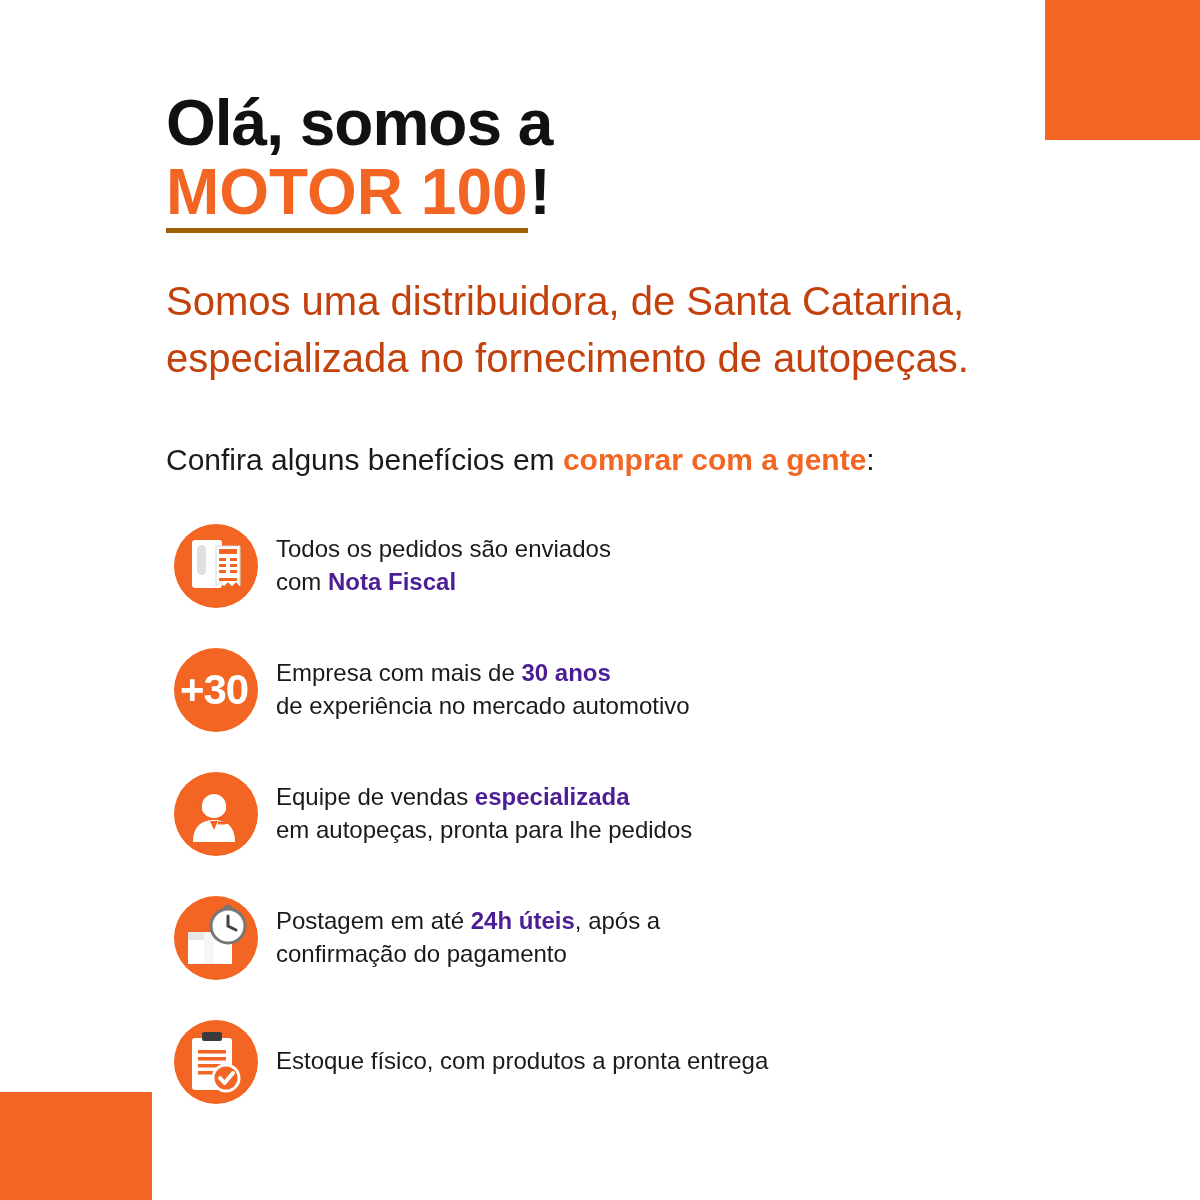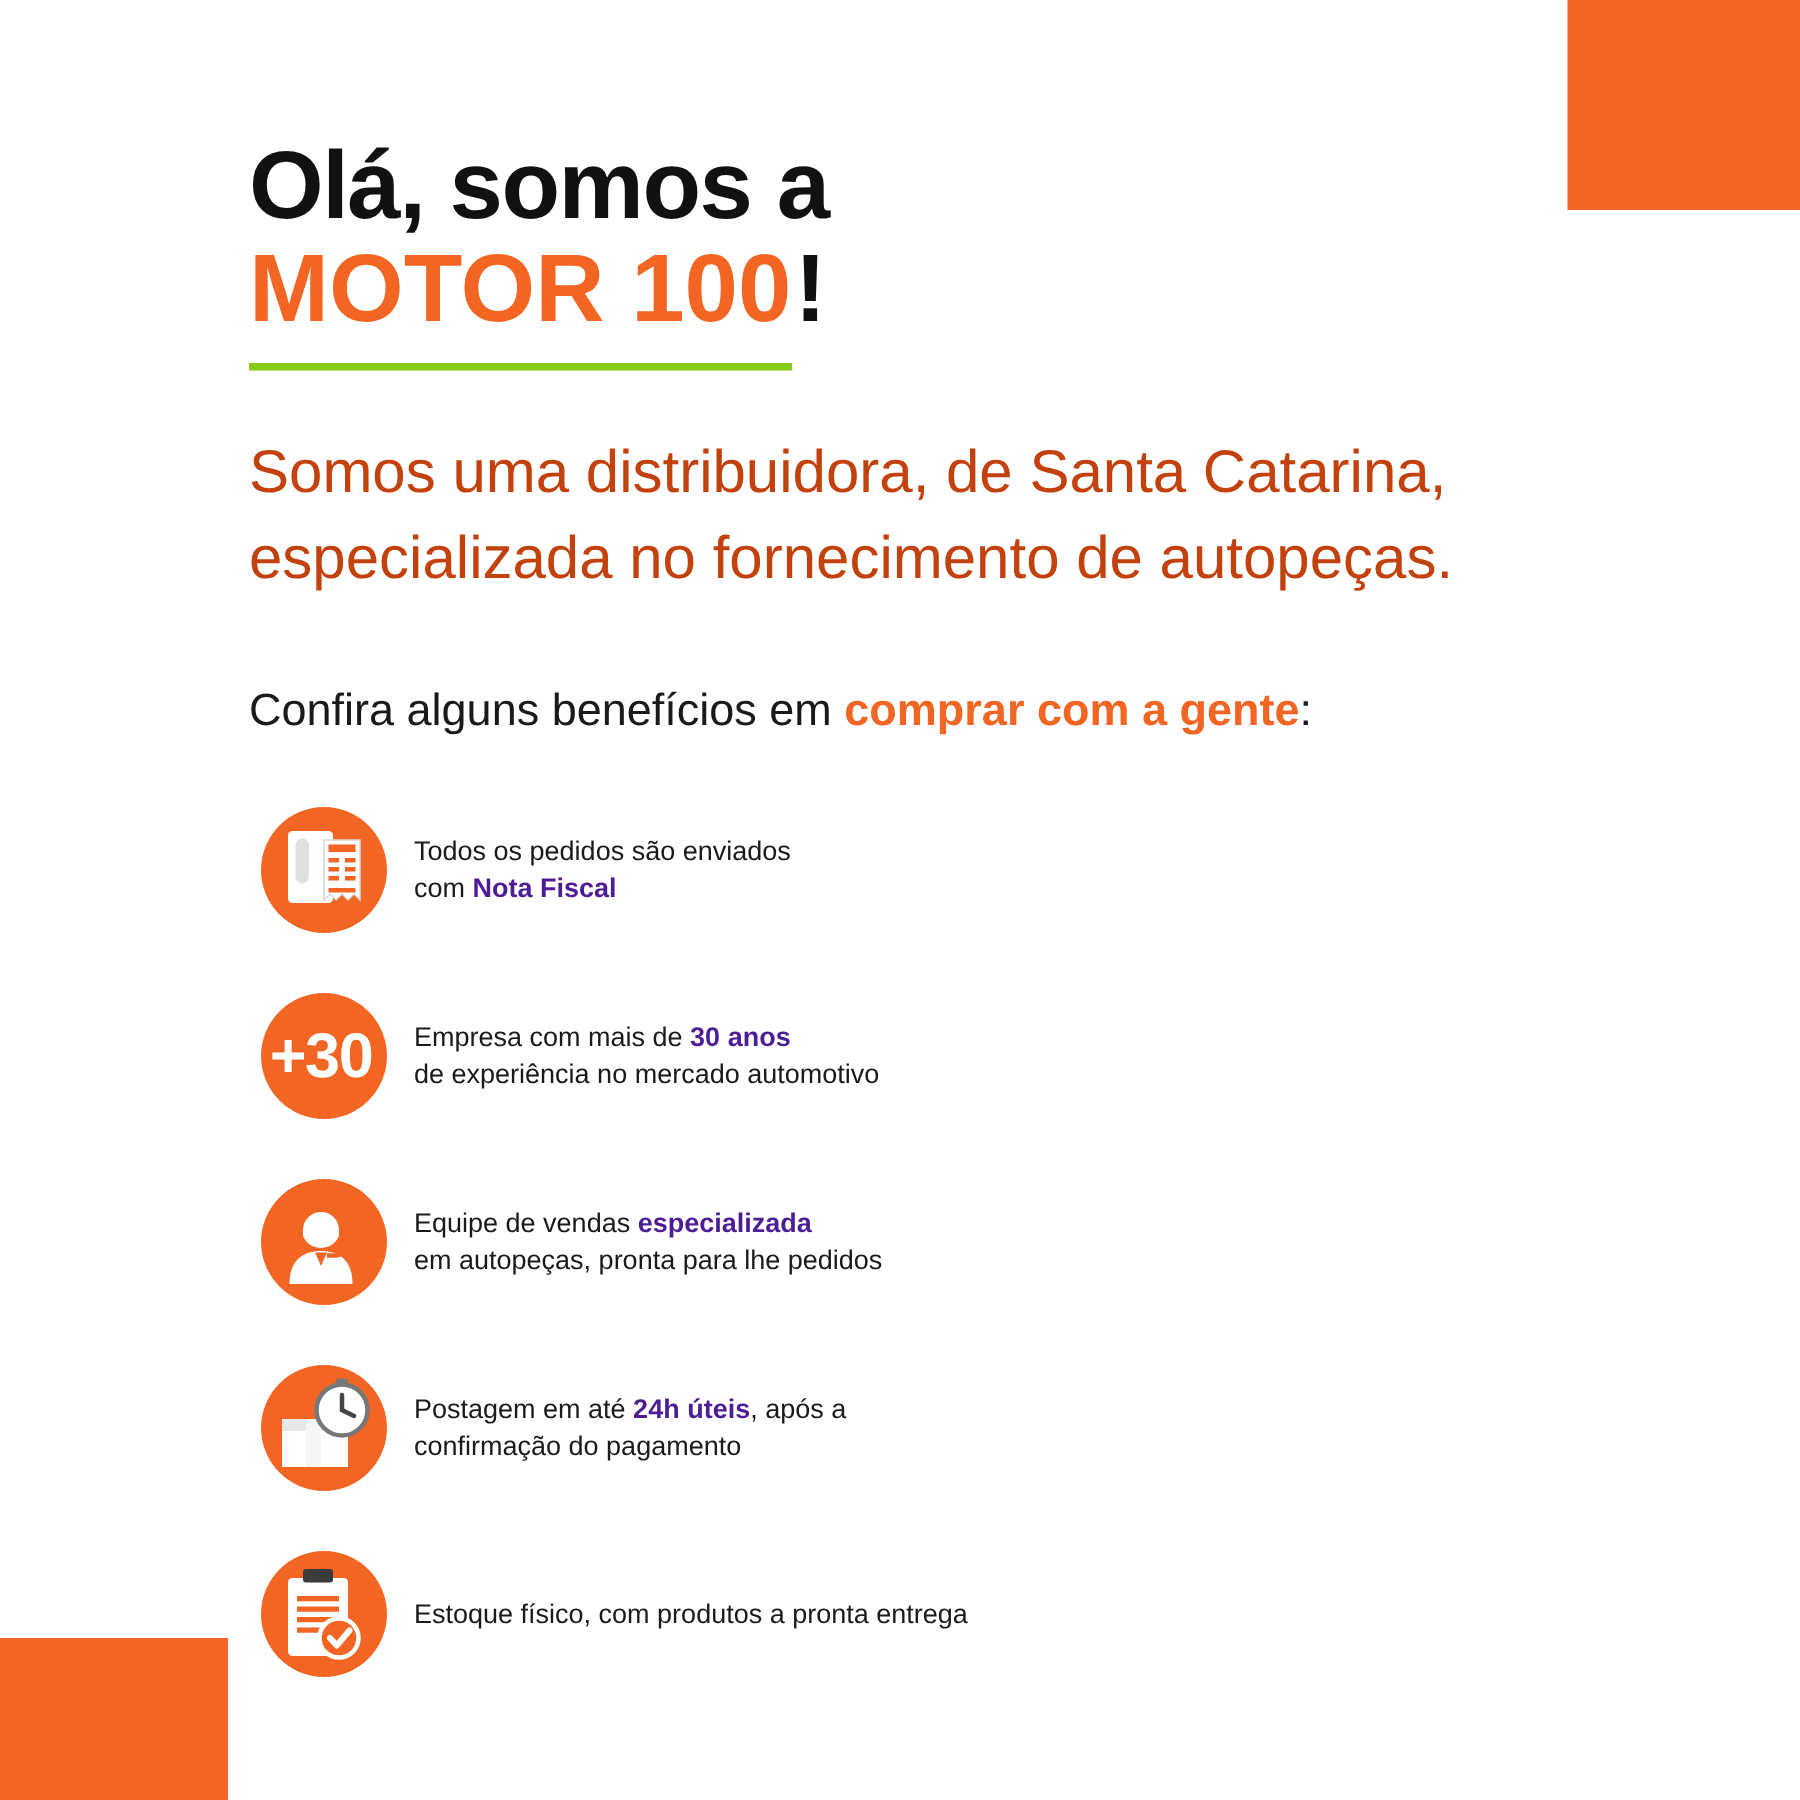--- a/index.html
+++ b/index.html
@@ -58,22 +58,22 @@
     font-weight: bold;
     letter-spacing: 0px;
     line-height: 1.05;
     margin: 0;
     color: #111111;
     display: flex;
     align-items: baseline;
   }
   .brand {
     color: #f26522;
-    border-bottom: 5px solid #84cc16;
-    padding-bottom: 16px;
+    border-bottom: 5px solid #a16207;
+    padding-bottom: 2px;
   }
   .bang {
     color: #111111;
     margin-left: 2px;
   }
 
   .intro {
     font-size: 40px;
     line-height: 1.42;
     color: #c2410c;
@@ -102,21 +102,21 @@
     min-height: 98px;
   }
   .benefit-icon {
     flex: 0 0 96px;
     width: 96px;
     height: 96px;
     position: relative;
     margin-right: 14px;
   }
   .benefit-text {
-    font-size: 18px;
+    font-size: 24px;
     line-height: 1.36;
     color: #1a1a1a;
   }
   .benefit-text b {
     color: #4c1d95;
     font-weight: bold;
   }
 
   .circle {
     position: absolute;

